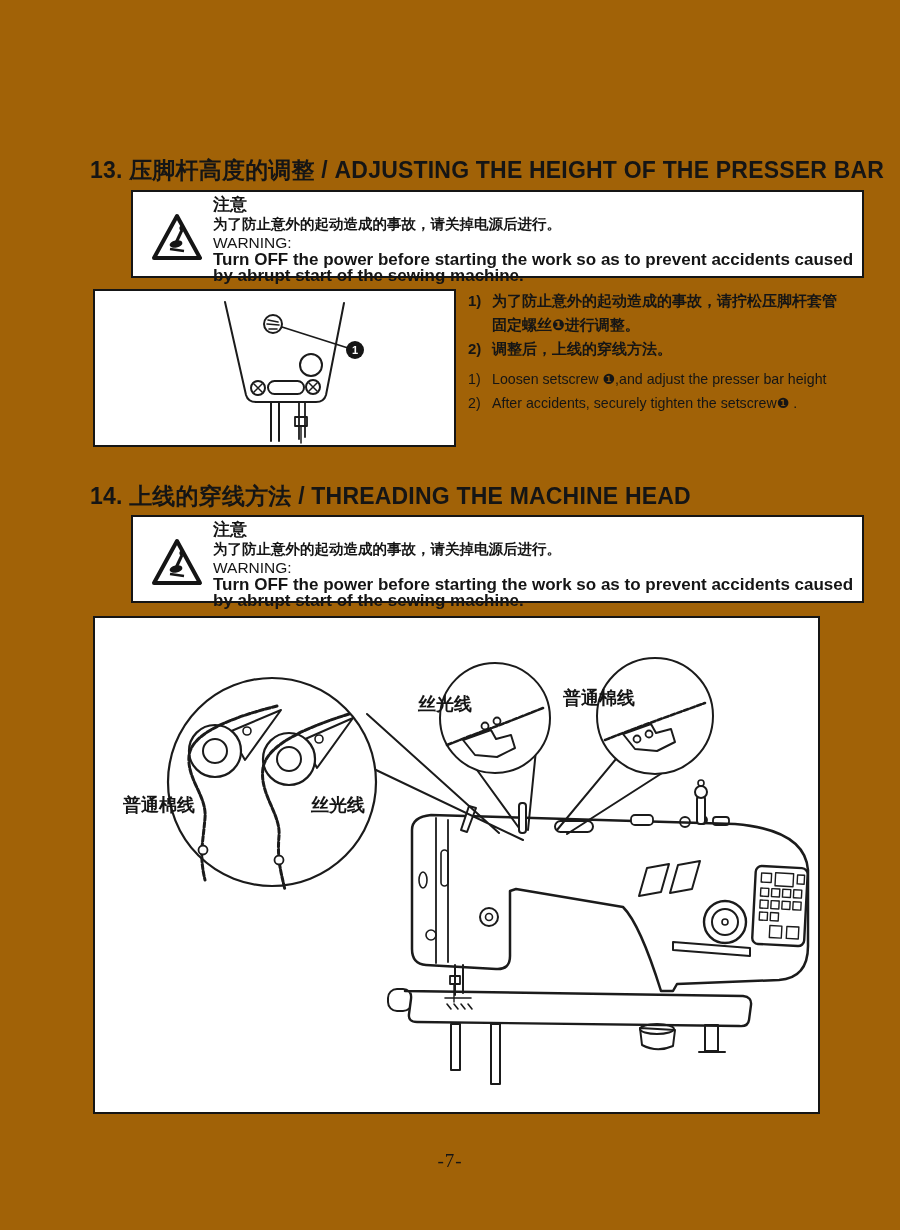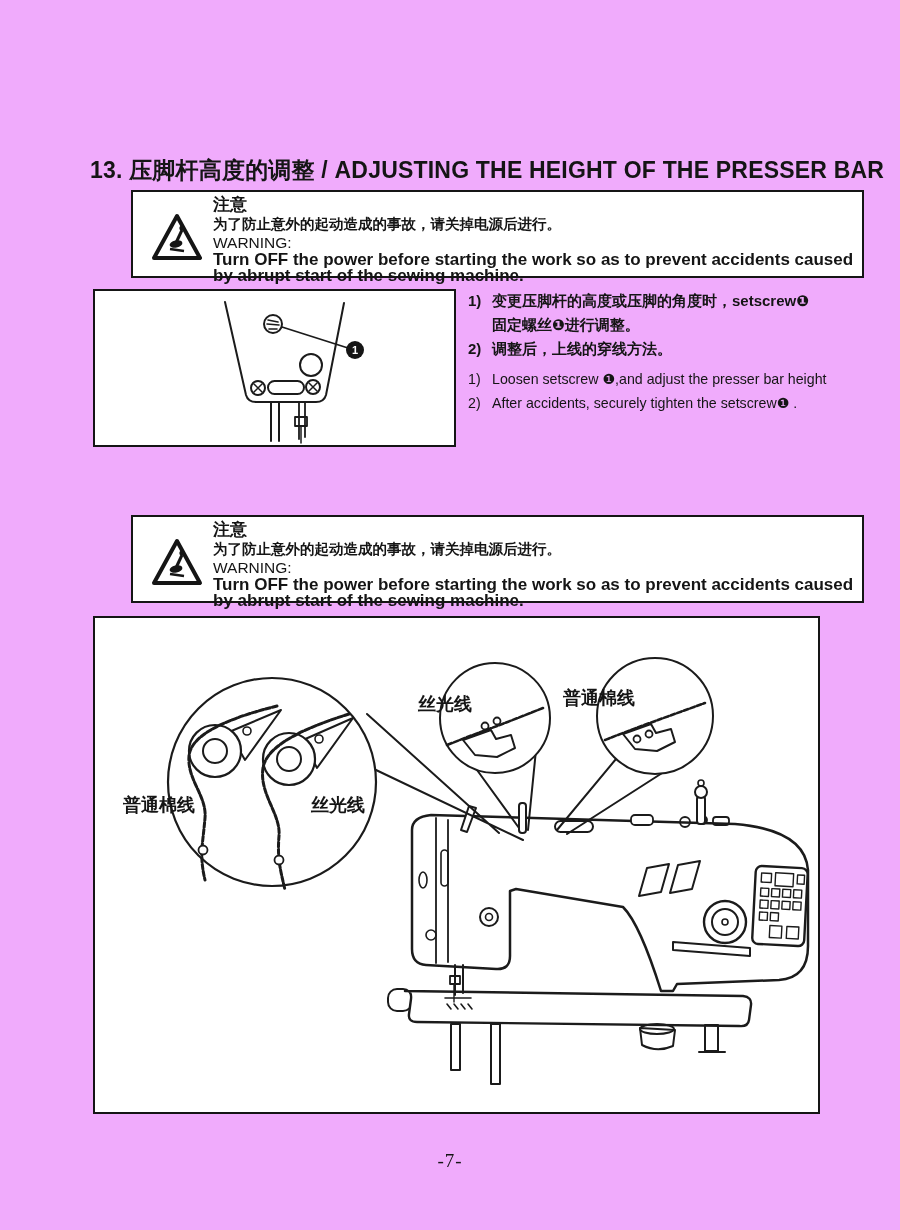--- a/index.html
+++ b/index.html
@@ -3,21 +3,21 @@
 <meta charset="utf-8">
 <style>
   html,body{margin:0;padding:0;}
   body{
     width:900px;height:1230px;
     background:#f4f4f2;
     font-family:"Liberation Sans","DejaVu Sans",sans-serif;
     color:#151515;
   }
   .sheet{
-    position:relative;width:900px;height:1230px;background:#f0abfc;overflow:hidden;
+    position:relative;width:900px;height:1230px;background:#a16207;overflow:hidden;
   }
   .h-sec{
     position:absolute;left:90px;
     font-size:23px;font-weight:bold;letter-spacing:.2px;white-space:nowrap;
   }
   #h13{top:155px;}
   #h14{top:481px;}
 
   .warnbox{
     position:absolute;left:93px;width:729px;height:84px;
@@ -103,21 +103,21 @@
       <circle cx="260" cy="59" r="9" fill="#151515"></circle>
       <text x="260" y="63" text-anchor="middle" font-size="11" font-weight="bold" fill="#ffffff">1</text>
     </svg>
   </div>
 
   <div class="steps">
     <div class="zh">
       <div class="step">
         <div class="step-no">1)</div>
         <div class="step-body">
-          <div>变更压脚杆的高度或压脚的角度时，setscrew❶</div>
+          <div>为了防止意外的起动造成的事故，请拧松压脚杆套管</div>
           <div>固定螺丝❶进行调整。</div>
         </div>
       </div>
       <div class="step">
         <div class="step-no">2)</div>
         <div class="step-body">
           <div>调整后，上线的穿线方法。</div>
         </div>
       </div>
     </div>
@@ -130,20 +130,21 @@
       </div>
       <div class="step">
         <div class="step-no">2)</div>
         <div class="step-body">
           <div>After accidents, securely tighten the setscrew❶ .</div>
         </div>
       </div>
     </div>
   </div>
 
+  <div class="h-sec" id="h14">14. 上线的穿线方法 / THREADING THE MACHINE HEAD</div>
 
   <div class="warnbox" id="warnbox2">
     <svg class="tri" viewBox="0 0 52 48">
       <path d="M26,3 L49,45 L3,45 Z" fill="none" stroke="#151515" stroke-width="4" stroke-linejoin="round"></path>
       <circle cx="31" cy="15" r="2.6" fill="#151515"></circle>
       <path d="M31,17 L24,32" stroke="#151515" stroke-width="3"></path>
       <ellipse cx="25" cy="31" rx="6.5" ry="3.6" fill="#151515" transform="rotate(-12 25 31)"></ellipse>
       <path d="M19,36 L33,38" stroke="#151515" stroke-width="2.4"></path>
     </svg>
     <div class="wtext">

